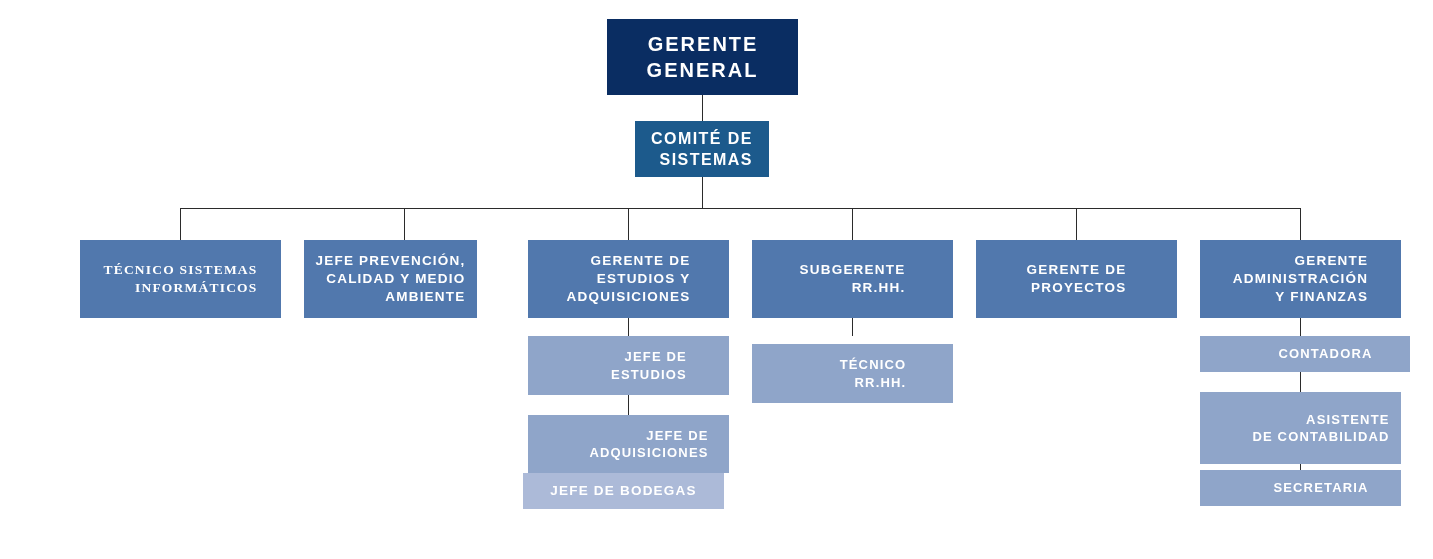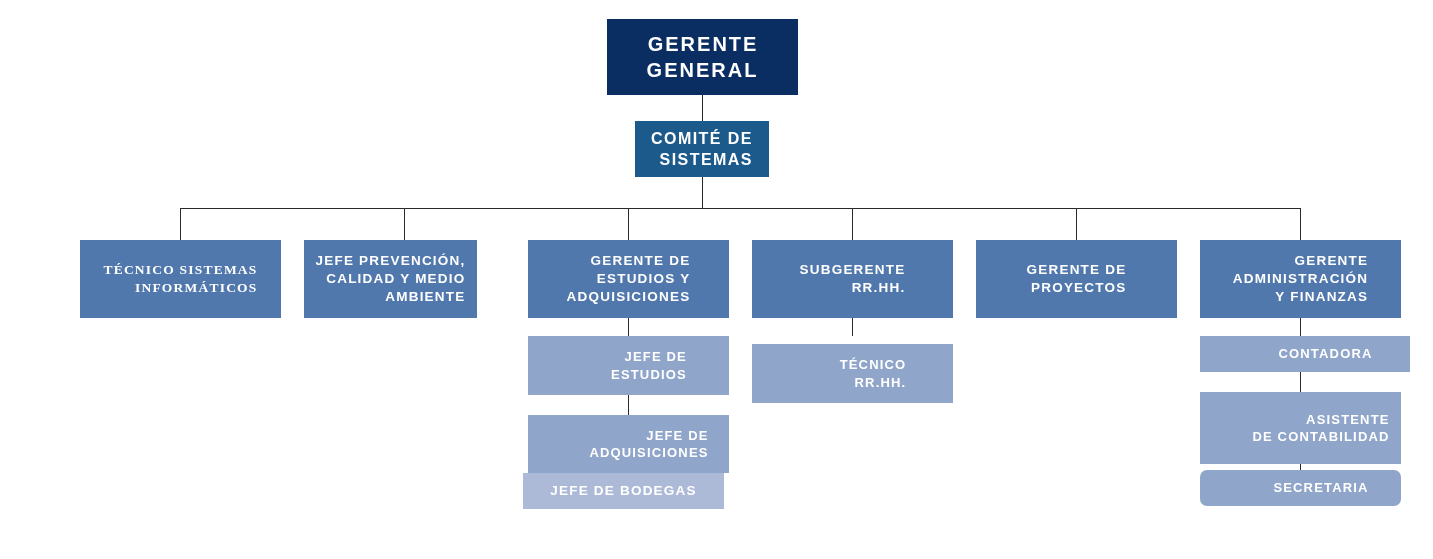--- a/index.html
+++ b/index.html
@@ -145,17 +145,17 @@
 
   <div class="node lvl3" style="left:1200px; top:336px; width:210px; height:36px;">
     <span class="node-label">CONTADORA</span>
   </div>
 
   <div class="node lvl3" style="left:1200px; top:392px; width:201px; height:72px;">
     <span class="node-label">ASISTENTE
 DE CONTABILIDAD</span>
   </div>
 
-  <div class="node lvl3" style="left:1200px; top:470px; width:201px; height:36px;border-radius:7px;">
+  <div class="node lvl3" style="left:1200px; top:470px; width:201px; height:36px;">
     <span class="node-label">SECRETARIA</span>
   </div>
 
 </div>
 
 </body></html>

